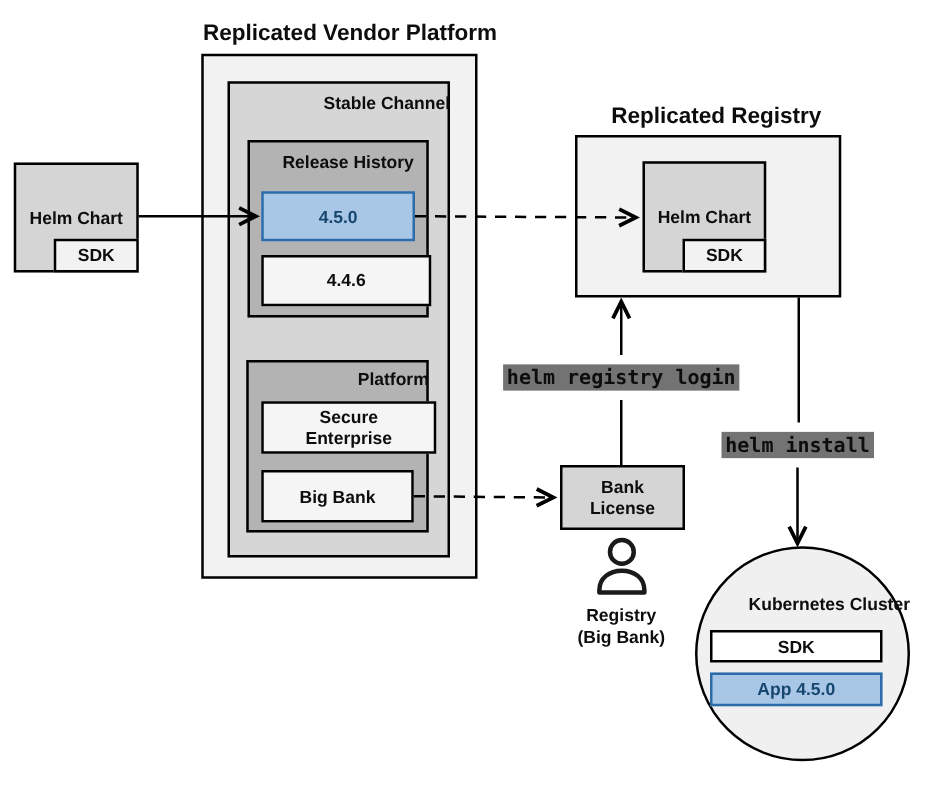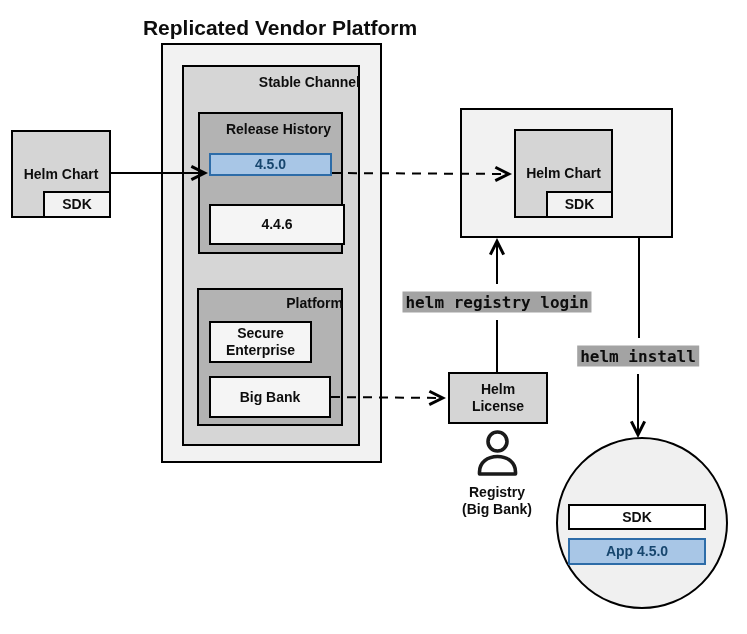--- a/index.html
+++ b/index.html
@@ -3,91 +3,93 @@
 <meta charset="utf-8">
 <style>
   html,body{margin:0;padding:0;background:#ffffff;}
   #canvas{
     position:relative;width:747px;height:634px;background:#ffffff;
     font-family:"Liberation Sans",sans-serif;color:#111;overflow:hidden;
   }
   .box{position:absolute;border:2px solid #000;box-sizing:border-box;}
   .flexc{display:flex;align-items:center;justify-content:center;text-align:center;}
   .lbl{font-weight:bold;font-size:14px;line-height:17px;color:#0d0d0d;}
-  .title{position:absolute;font-weight:bold;font-size:21px;color:#0d0d0d;white-space:nowrap;transform:translateX(-50%);}
+  .title{position:absolute;font-weight:bold;font-size:18px;color:#0d0d0d;white-space:nowrap;transform:translateX(-50%);}
   .sectlbl{position:absolute;text-align:right;font-weight:bold;font-size:14px;color:#0d0d0d;}
   .fill-container{background:#f2f2f2;}
   .fill-channel{background:#d6d6d6;}
   .fill-section{background:#b3b3b3;}
   .fill-light{background:#f5f5f5;}
   .fill-gray{background:#d5d5d5;}
   .fill-white{background:#ffffff;}
   .blue{background:#a8c6e6;border-color:#2d6ca8;}
   .blue .lbl,.blue.lbl{color:#17466e;}
   #connectors{position:absolute;left:0;top:0;width:747px;height:634px;pointer-events:none;}
   .cmd{
     position:absolute;transform:translate(-50%,-50%);white-space:nowrap;
     font-family:"DejaVu Sans Mono",monospace;font-weight:bold;font-size:16px;
-    color:#0d0d0d;background:#a3a3a3;padding:1px 3px;
+    color:#0d0d0d;background:#737373;padding:1px 3px;
   }
   .circle{border-radius:50%;background:#f0f0f0;}
   .actor-label{position:absolute;text-align:center;font-weight:bold;font-size:14px;line-height:17px;color:#0d0d0d;}
 </style>
 </head>
 <body>
 
 <div id="canvas">
 
   <div class="title" style="left:280px;top:16px;">Replicated Vendor Platform</div>
   <div class="box fill-container" style="left:161px;top:43px;width:221px;height:420px;"></div>
 
   <div class="box fill-channel" style="left:182px;top:65px;width:178px;height:381px;"></div>
   <div class="sectlbl" style="left:182px;top:74px;width:178px;">Stable Channel</div>
 
   <div class="box fill-section" style="left:198px;top:112px;width:145px;height:142px;"></div>
   <div class="sectlbl" style="left:198px;top:121px;width:133px;">Release History</div>
 
-  <div class="box blue flexc lbl" style="left:209px;top:153px;width:123px;height:23px;">4.5.0</div>
+  <div class="box blue flexc lbl" style="left:209px;top:153px;width:123px;height:40px;">4.5.0</div>
   <div class="box fill-light flexc lbl" style="left:209px;top:204px;width:136px;height:41px;">4.4.6</div>
 
   <div class="box fill-section" style="left:197px;top:288px;width:146px;height:138px;"></div>
   <div class="sectlbl" style="left:197px;top:295px;width:146px;">Platform</div>
 
-  <div class="box fill-light flexc" style="left:209px;top:321px;width:103px;height:42px;">
+  <div class="box fill-light flexc" style="left:209px;top:321px;width:140px;height:42px;">
     <div class="lbl">
       <div>Secure</div>
       <div>Enterprise</div>
     </div>
   </div>
   <div class="box fill-light flexc lbl" style="left:209px;top:376px;width:122px;height:42px;">Big Bank</div>
 
   <div class="box fill-gray flexc lbl" style="left:11px;top:130px;width:100px;height:88px;">Helm Chart</div>
   <div class="box fill-container flexc lbl" style="left:43px;top:191px;width:68px;height:27px;">SDK</div>
 
+  <div class="title" style="left:573px;top:82px;">Replicated Registry</div>
   <div class="box fill-container" style="left:460px;top:108px;width:213px;height:130px;"></div>
   <div class="box fill-gray flexc lbl" style="left:514px;top:129px;width:99px;height:89px;">Helm Chart</div>
   <div class="box fill-container flexc lbl" style="left:546px;top:191px;width:67px;height:27px;">SDK</div>
 
   <div class="box fill-gray flexc" style="left:448px;top:372px;width:100px;height:52px;">
     <div class="lbl">
-      <div>Helm</div>
+      <div>Bank</div>
       <div>License</div>
     </div>
   </div>
 
   <svg style="position:absolute;left:474px;top:426px;" width="48" height="52" viewBox="0 0 48 52">
     <circle cx="23.5" cy="15.5" r="9.5" fill="#ffffff" stroke="#1a1a1a" stroke-width="3.6"></circle>
     <path d="M 5.5 48 L 5.5 46 C 5.5 36.5 13.5 30.5 23.5 30.5 C 33.5 30.5 41.5 36.5 41.5 46 L 41.5 48 Z" fill="#ffffff" stroke="#1a1a1a" stroke-width="3.6" stroke-linejoin="round"></path>
   </svg>
   <div class="actor-label" style="left:437px;top:484px;width:120px;">
     <div>Registry</div>
     <div>(Big Bank)</div>
   </div>
 
   <div class="box circle" style="left:556px;top:437px;width:172px;height:172px;"></div>
+  <div class="sectlbl" style="left:556px;top:475px;width:172px;">Kubernetes Cluster</div>
   <div class="box fill-white flexc lbl" style="left:568px;top:504px;width:138px;height:26px;">SDK</div>
   <div class="box blue flexc lbl" style="left:568px;top:538px;width:138px;height:27px;">App 4.5.0</div>
 
   <svg id="connectors">
     <defs>
       <marker id="openArrow" viewBox="0 0 12 12" refX="9" refY="6" markerWidth="10" markerHeight="10" orient="auto">
         <path d="M 2 2 L 10 6 L 2 10" fill="none" stroke="#000000" stroke-width="1.8"></path>
       </marker>
     </defs>
     <line x1="111" y1="173" x2="203" y2="173" stroke="#000" stroke-width="2" marker-end="url(#openArrow)"></line>

